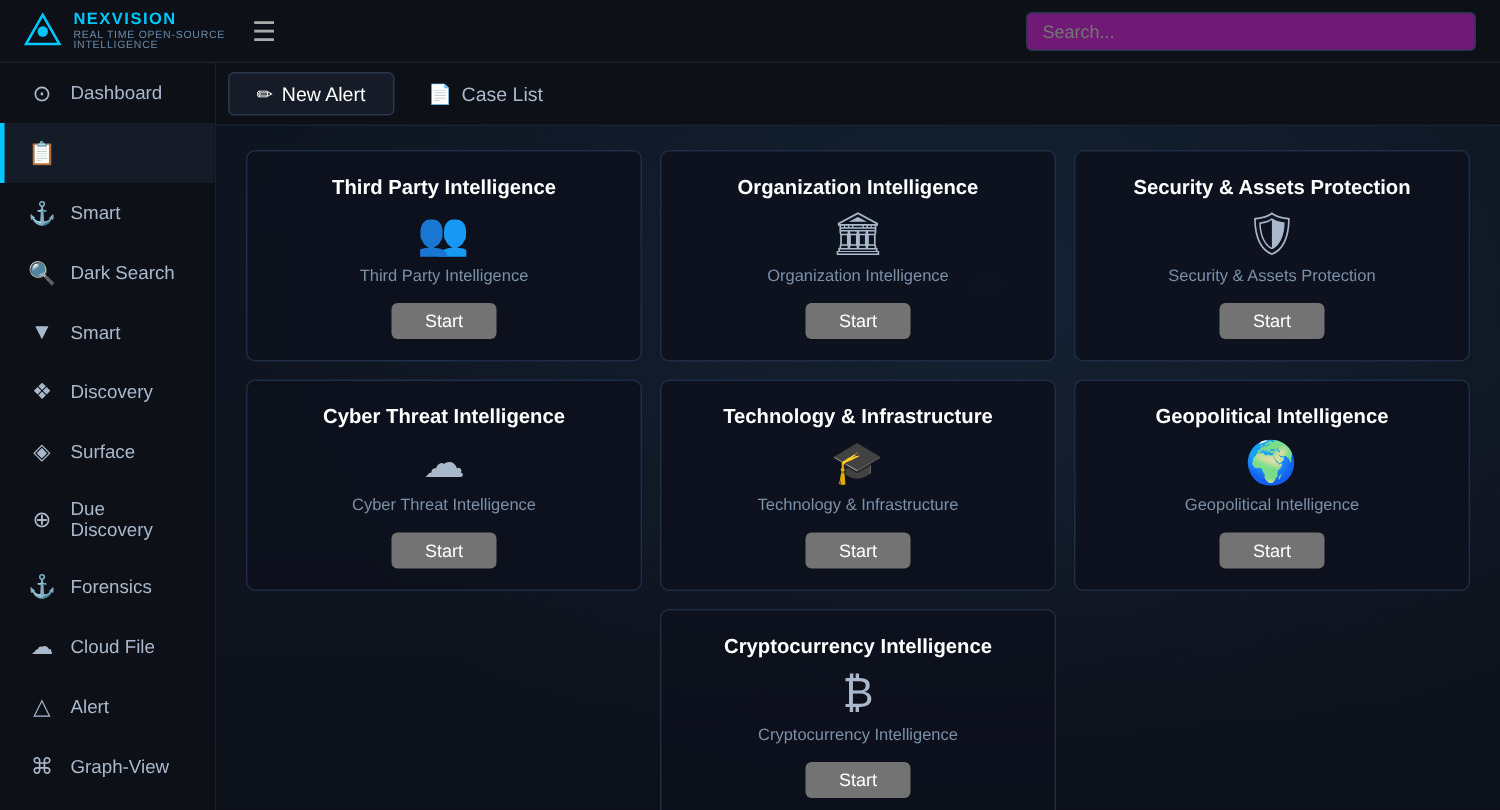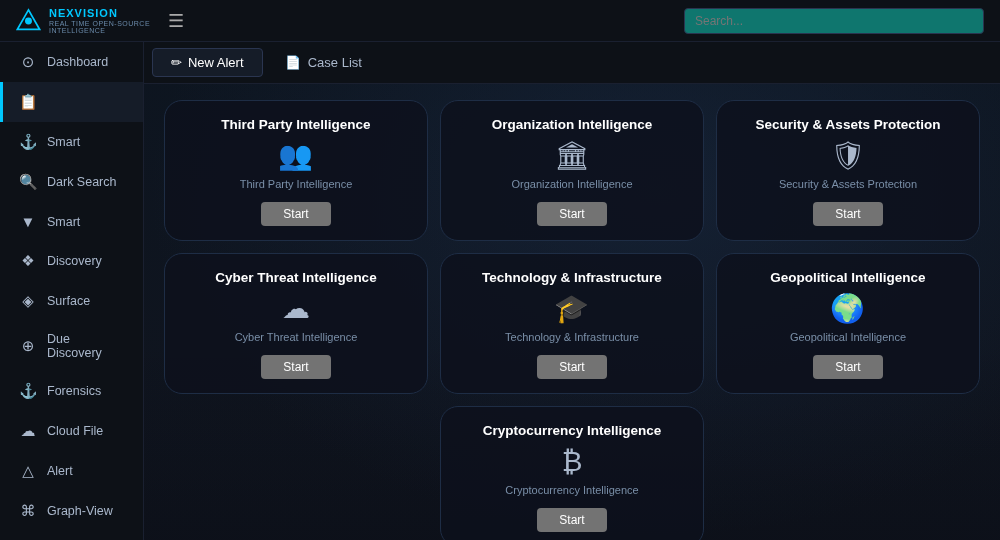--- a/index.html
+++ b/index.html
@@ -50,21 +50,21 @@
       color: #aaa;
       font-size: 18px;
       cursor: pointer;
       margin-left: 8px;
       margin-right: 12px;
     }
     .search-bar {
       flex: 1;
       max-width: 300px;
       margin-left: auto;
-      background: #0f766e;
+      background: #701a75;
       border: 1px solid #2a3550;
       border-radius: 4px;
       height: 26px;
       padding: 0 10px;
       color: #ccc;
       font-size: 12px;
       outline: none;
     }
 
     
@@ -181,21 +181,21 @@
       z-index: 1;
     }
     .cards-grid {
       display: grid;
       grid-template-columns: repeat(3, 1fr);
       gap: 12px;
     }
     .card {
       background: rgba(13, 17, 28, 0.85);
       border: 1px solid #1e2d45;
-      border-radius: 18px;
+      border-radius: 6px;
       padding: 16px 12px 14px;
       display: flex;
       flex-direction: column;
       align-items: center;
       text-align: center;
       cursor: pointer;
       transition: border-color 0.15s;
     }
     .card-title {
       font-size: 13.5px;

